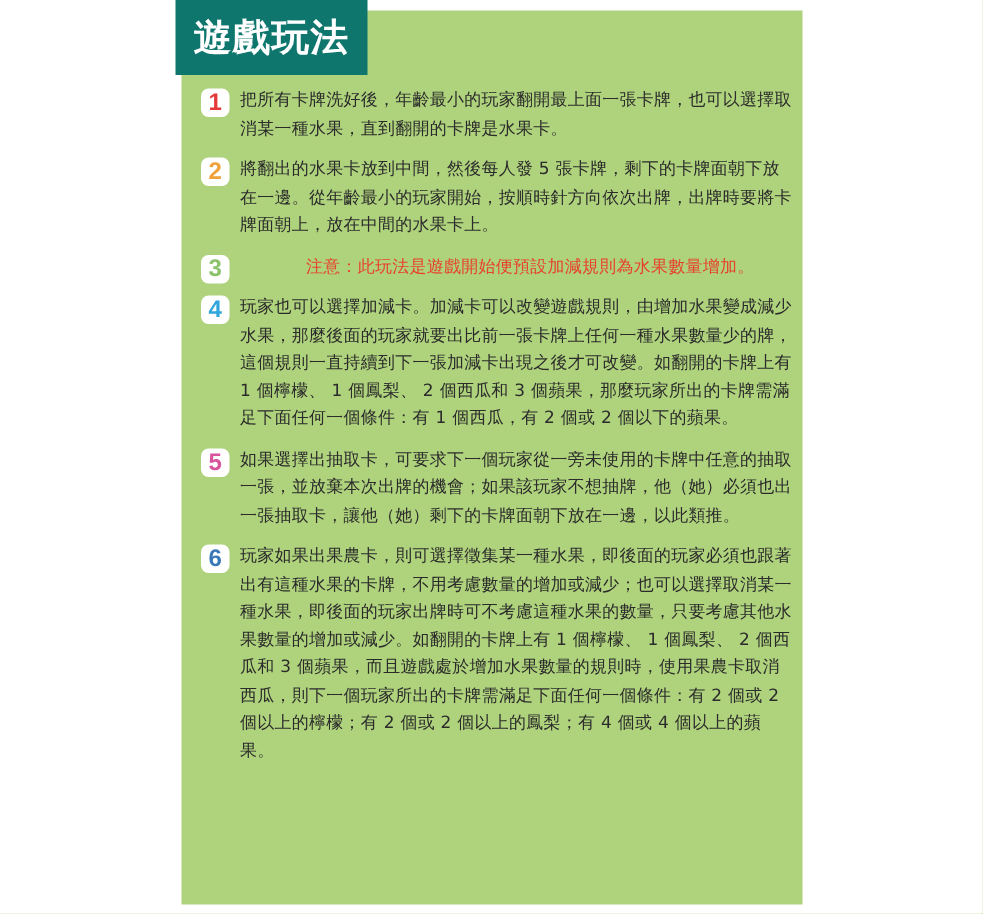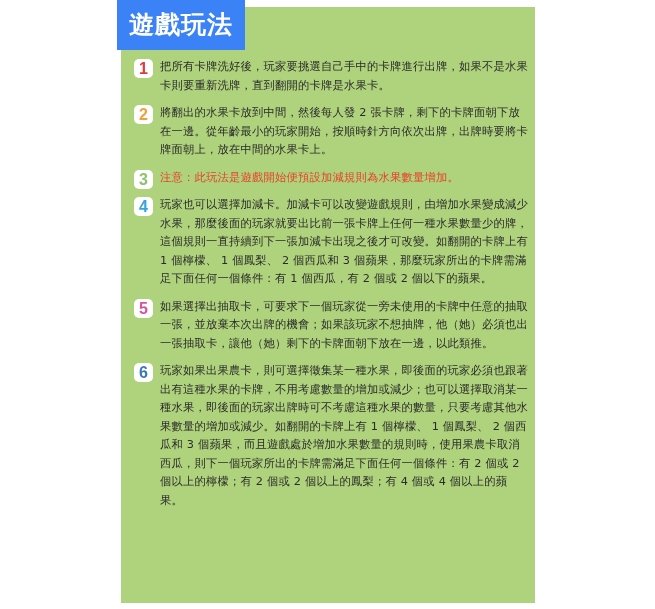--- a/index.html
+++ b/index.html
@@ -1,44 +1,44 @@
 <!DOCTYPE html>
 <html><head>
 <meta charset="utf-8">
 <style>
   html, body { margin: 0; padding: 0; background: #ffffff; }
   body { width: 655px; height: 609px; position: relative; overflow: hidden;
          font-family: "DejaVu Sans", "Liberation Sans", sans-serif; }
   .panel { position: absolute; left: 121px; top: 7px; width: 414px; height: 596px;
            background: #afd27c; }
   .title-tab { position: absolute; left: 117px; top: 0; width: 128px; height: 50px;
-               background: #3b82f6; color: #ffffff; font-size: 25px; font-weight: bold;
+               background: #0f766e; color: #ffffff; font-size: 25px; font-weight: bold;
                line-height: 50px; text-align: center; letter-spacing: 1px; z-index: 2; }
   .steps { position: absolute; left: 134px; top: 58px; width: 394px; }
   .step { position: relative; padding-left: 26px; margin-bottom: 9px; }
   .badge { position: absolute; left: 0; top: 1px; width: 19px; height: 19px;
            background: #ffffff; border-radius: 5px; font-size: 16px; font-weight: bold;
            line-height: 19px; text-align: center; font-family: "Liberation Sans", sans-serif; }
   .text { font-size: 11.3px; line-height: 18.5px; color: #2b2b2b; letter-spacing: 0.2px; }
-  .note { font-size: 11.3px; line-height: 18.5px; color: #e8412b; letter-spacing: 0.2px; }
+  .note { font-size: 11.3px; line-height: 18.5px; color: #e8412b; letter-spacing: 0.2px; margin-left: 44px; }
 </style>
 </head>
 <body>
 
 <div class="panel"></div>
 <div class="title-tab">遊戲玩法</div>
 
 <div class="steps">
   <div class="step">
     <span class="badge" style="color:#e63a3a">1</span>
-    <div class="text">把所有卡牌洗好後，玩家要挑選自己手中的卡牌進行出牌，如果不是水果卡則要重新洗牌，直到翻開的卡牌是水果卡。</div>
+    <div class="text">把所有卡牌洗好後，年齡最小的玩家翻開最上面一張卡牌，也可以選擇取消某一種水果，直到翻開的卡牌是水果卡。</div>
   </div>
   <div class="step">
     <span class="badge" style="color:#f0a23a">2</span>
-    <div class="text">將翻出的水果卡放到中間，然後每人發 2 張卡牌，剩下的卡牌面朝下放在一邊。從年齡最小的玩家開始，按順時針方向依次出牌，出牌時要將卡牌面朝上，放在中間的水果卡上。</div>
+    <div class="text">將翻出的水果卡放到中間，然後每人發 5 張卡牌，剩下的卡牌面朝下放在一邊。從年齡最小的玩家開始，按順時針方向依次出牌，出牌時要將卡牌面朝上，放在中間的水果卡上。</div>
   </div>
   <div class="step">
     <span class="badge" style="color:#8cc26b">3</span>
     <div class="note">注意：此玩法是遊戲開始便預設加減規則為水果數量增加。</div>
   </div>
   <div class="step">
     <span class="badge" style="color:#2fa6dd">4</span>
     <div class="text">玩家也可以選擇加減卡。加減卡可以改變遊戲規則，由增加水果變成減少水果，那麼後面的玩家就要出比前一張卡牌上任何一種水果數量少的牌，這個規則一直持續到下一張加減卡出現之後才可改變。如翻開的卡牌上有 1 個檸檬、 1 個鳳梨、 2 個西瓜和 3 個蘋果，那麼玩家所出的卡牌需滿足下面任何一個條件：有 1 個西瓜，有 2 個或 2 個以下的蘋果。</div>
   </div>
   <div class="step">

